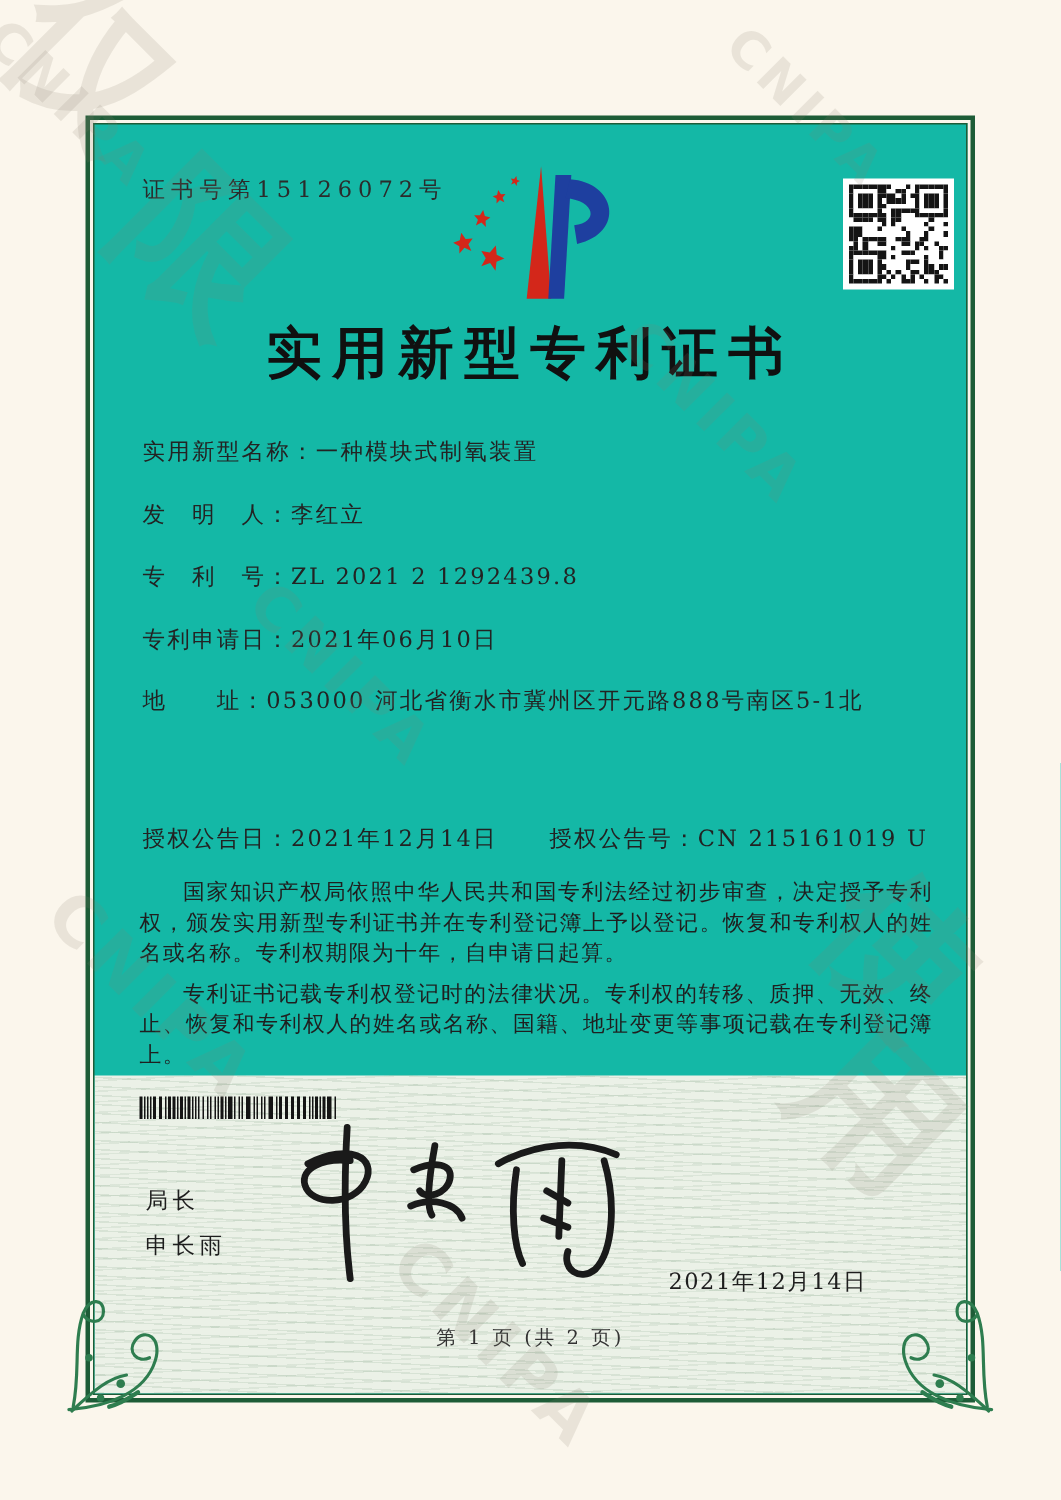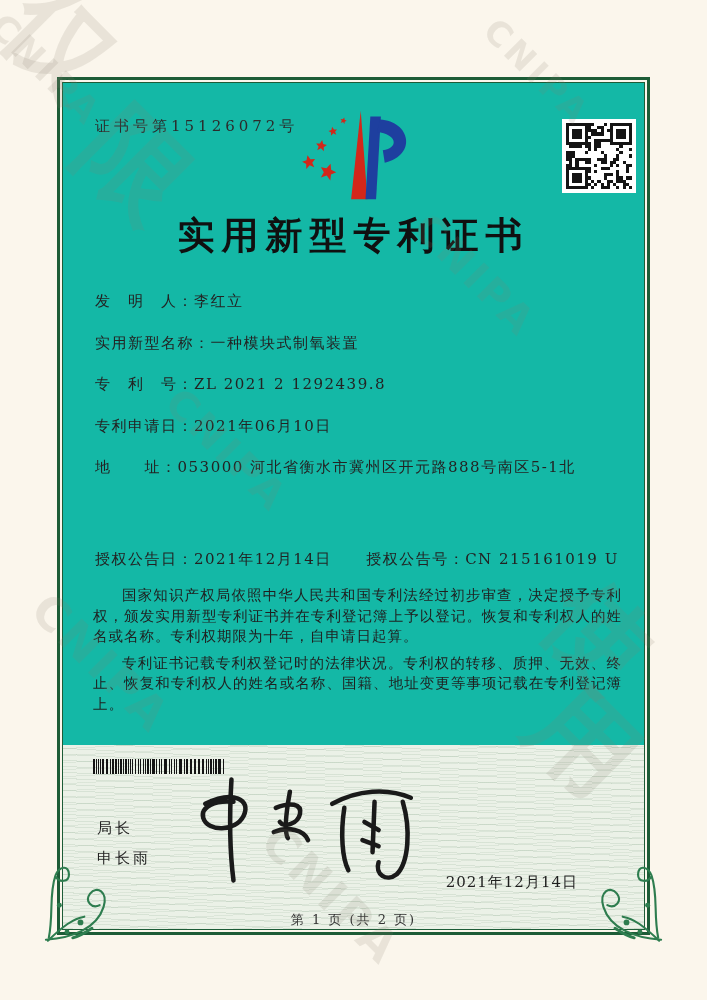--- a/index.html
+++ b/index.html
@@ -21,21 +21,21 @@
   .title{position:absolute;left:0;right:0;top:124px;text-align:center;font-size:37px;font-weight:bold;
          letter-spacing:7px;color:#101010;margin:4px;}
   .fields{position:absolute;left:32px;right:24px;top:208px;font-size:15px;letter-spacing:1.5px;color:#232323;}
   .field-row{margin-bottom:21.5px;line-height:20px;white-space:nowrap;}
   .grant-row{position:absolute;left:32px;top:467px;font-size:15px;letter-spacing:1.5px;white-space:nowrap;}
   .grant-no{margin-left:28px;}
   .paras{position:absolute;left:30px;right:22px;top:502px;font-size:14.5px;line-height:20.5px;
          text-align:justify;letter-spacing:1px;color:#1f1f1f;}
   .paras p{margin:0 0 6px;text-indent:2em;}
   
-  .band{position:absolute;left:0;right:0;bottom:0;height:184px;background-color:#ebf1e7;
+  .band{position:absolute;left:0;right:0;bottom:0;height:212px;background-color:#ebf1e7;
         background-image:
           repeating-linear-gradient(3deg, rgba(125,160,130,.18) 0 1px, transparent 1px 6px),
           repeating-linear-gradient(-3deg, rgba(125,160,130,.14) 0 1px, transparent 1px 7px);}
   #barcode{position:absolute;left:30px;top:14px;height:15px;font-size:0;}
   #barcode i{display:inline-block;height:100%;background:#141414;}
   .sig-block{position:absolute;left:34px;top:68px;font-size:15px;letter-spacing:3px;color:#1e1e1e;}
   .sig-block div{line-height:30px;}
   .sig-svg{position:absolute;left:108px;top:28px;width:262px;height:112px;}
   .issue-date{position:absolute;right:66px;top:128px;font-size:15px;letter-spacing:1px;color:#1e1e1e;}
   .page-no{position:absolute;left:0;right:0;top:166px;text-align:center;font-size:13px;letter-spacing:2px;color:#333;}
@@ -526,24 +526,24 @@
             <div class="m on"></div>
             <div class="m"></div>
             <div class="m on"></div>
           </div>
         </div>
 
       <h1 class="title">实用新型专利证书</h1>
 
       <div class="fields">
         <div class="field-row">
-          <span>发　明　人：</span><span>李红立</span>
+          <span>实用新型名称：</span><span>一种模块式制氧装置</span>
         </div>
         <div class="field-row">
-          <span>实用新型名称：</span><span>一种模块式制氧装置</span>
+          <span>发　明　人：</span><span>李红立</span>
         </div>
         <div class="field-row">
           <span>专　利　号：</span><span>ZL 2021 2 1292439.8</span>
         </div>
         <div class="field-row">
           <span>专利申请日：</span><span>2021年06月10日</span>
         </div>
         <div class="field-row">
           <span>地　　址：</span><span>053000 河北省衡水市冀州区开元路888号南区5-1北</span>
         </div>

